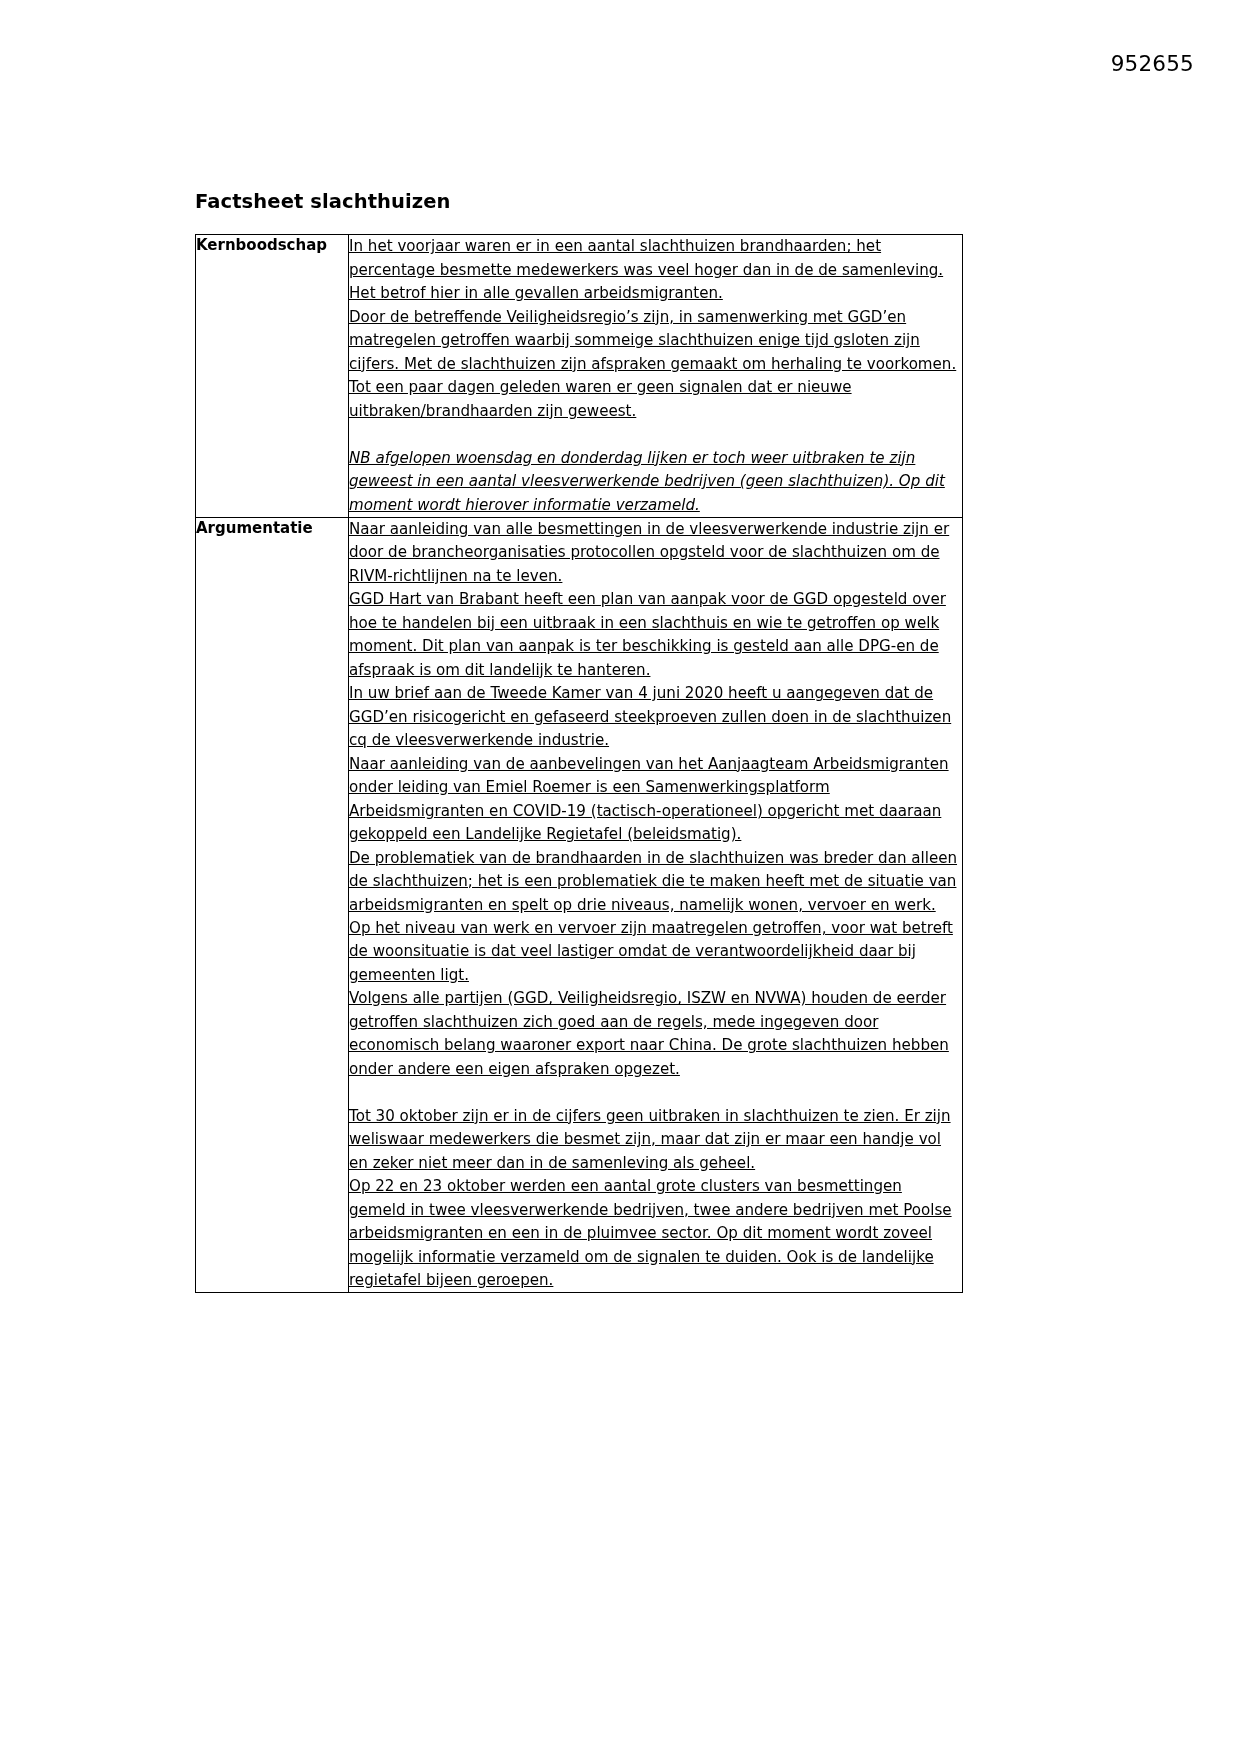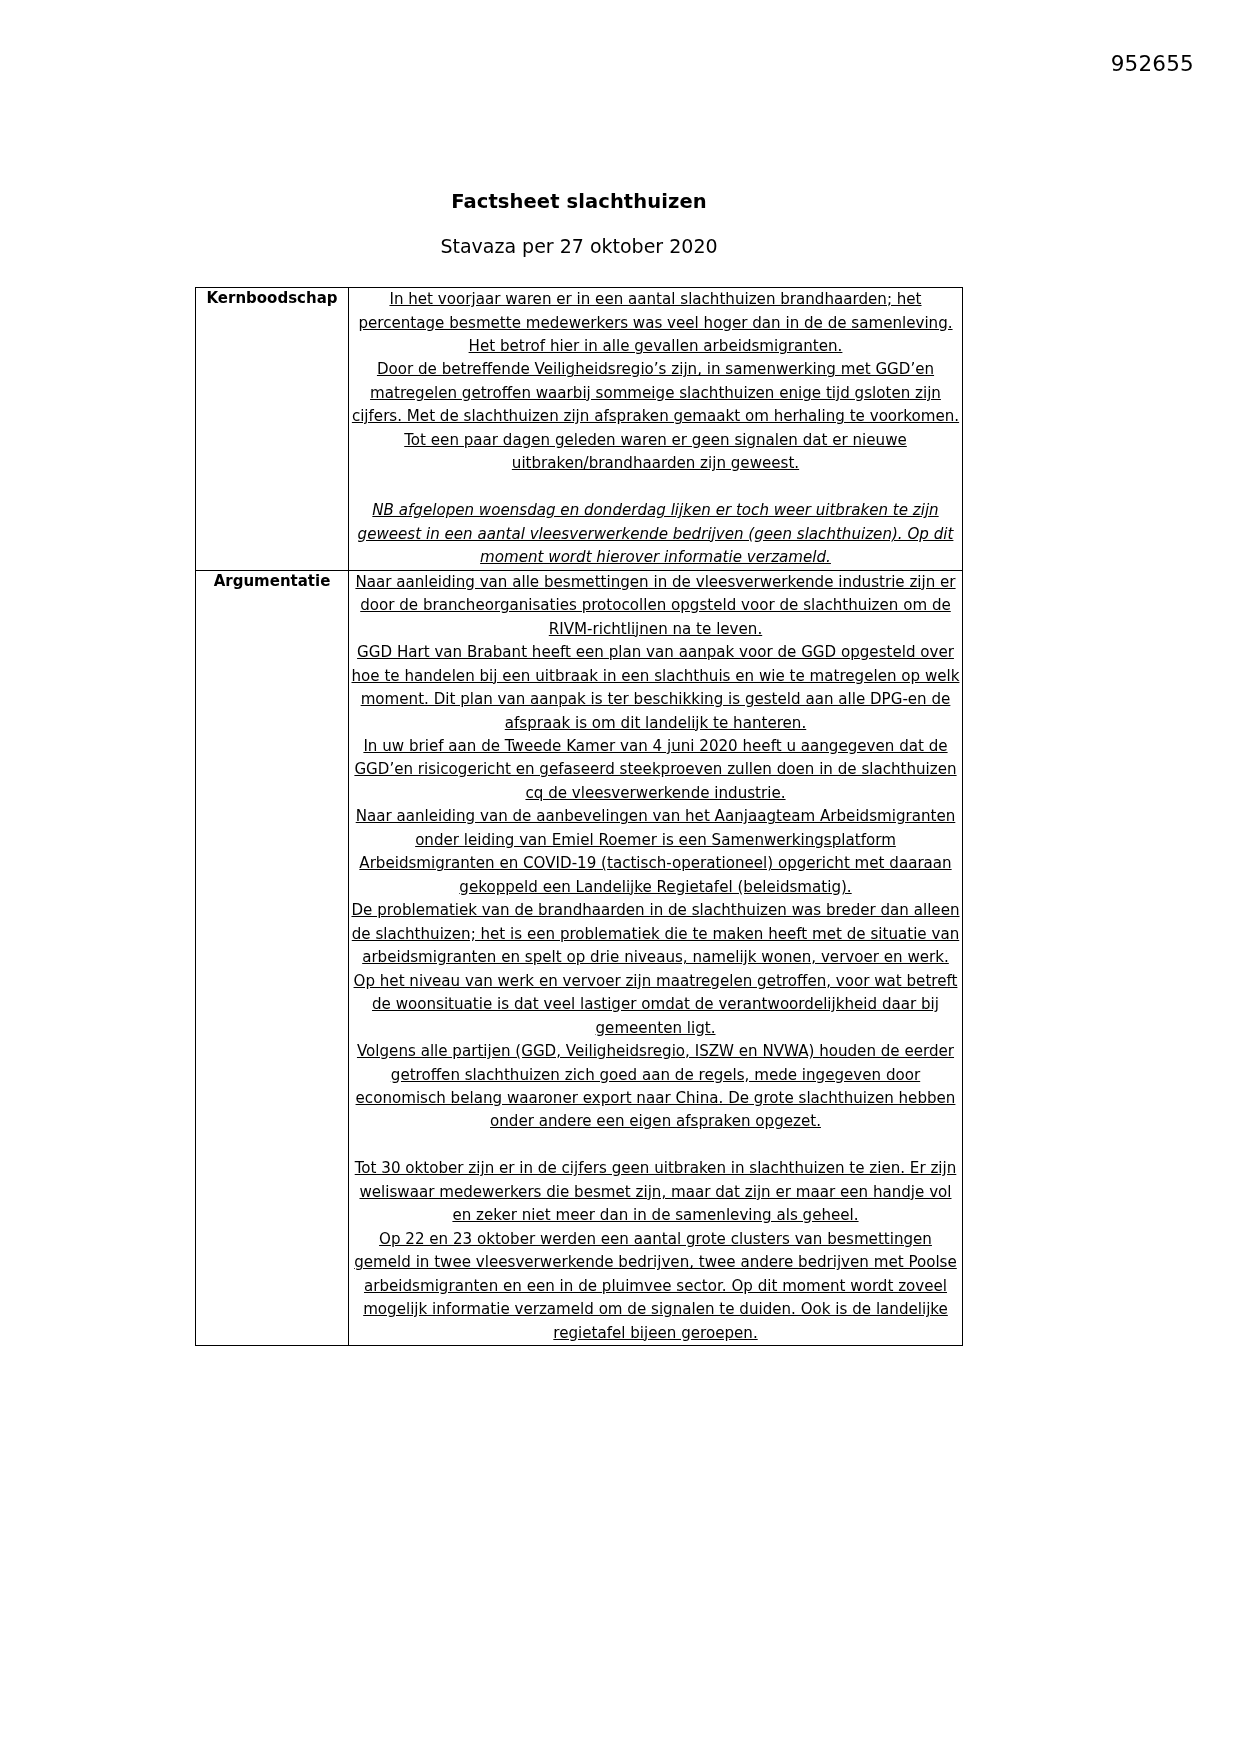--- a/index.html
+++ b/index.html
@@ -13,21 +13,20 @@
     position: relative;
     font-family: "DejaVu Sans", "Liberation Sans", sans-serif;
     color: #000000;
     -webkit-font-smoothing: antialiased;
   }
   .page {
     position: relative;
     width: 1241px;
     height: 1278px;
     box-sizing: border-box;
-    text-align: center;
   }
   .page-number {
     position: absolute;
     top: 51px;
     right: 47px;
     font-size: 21.5px;
     letter-spacing: 0.2px;
     color: #000;
     font-family: "DejaVu Sans", "Liberation Sans", sans-serif;
   }
@@ -99,41 +98,40 @@
 <body>
 
 <div class="page">
 
   <div class="page-number">952655</div>
 
   <div class="doc-body">
 
     <h1 class="doc-title">Factsheet slachthuizen</h1>
 
-    <div class="doc-subtitle">Stavaza per 27 oktober 2020</div>
 
     <table class="factsheet">
       <tbody>
 
 
         <tr>
           <td class="label-cell">Kernboodschap</td>
           <td class="content-cell pad-bottom-kern">
             <p>In het voorjaar waren er in een aantal slachthuizen brandhaarden; het percentage besmette medewerkers was veel hoger dan in de de samenleving. Het betrof hier in alle gevallen arbeidsmigranten.</p>
             <p>Door de betreffende Veiligheidsregio’s zijn, in samenwerking met GGD’en matregelen getroffen waarbij sommeige slachthuizen enige tijd gsloten zijn cijfers. Met de slachthuizen zijn afspraken gemaakt om herhaling te voorkomen.</p>
             <p>Tot een paar dagen geleden waren er geen signalen dat er nieuwe uitbraken/brandhaarden zijn geweest.</p>
             <p class="italic spacer-before">NB afgelopen woensdag en donderdag lijken er toch weer uitbraken te zijn geweest in een aantal vleesverwerkende bedrijven (geen slachthuizen). Op dit moment wordt hierover informatie verzameld.</p>
           </td>
         </tr>
 
         <tr>
           <td class="label-cell">Argumentatie</td>
           <td class="content-cell pad-bottom-arg">
             <p>Naar aanleiding van alle besmettingen in de vleesverwerkende industrie zijn er door de brancheorganisaties protocollen opgsteld voor de slachthuizen om de RIVM-richtlijnen na te leven.</p>
-            <p>GGD Hart van Brabant heeft een plan van aanpak voor de GGD opgesteld over hoe te handelen bij een uitbraak in een slachthuis en wie te matregelen op welk moment. Dit plan van aanpak is ter beschikking is gesteld aan alle DPG-en de afspraak is om dit landelijk te hanteren.</p>
+            <p>GGD Hart van Brabant heeft een plan van aanpak voor de GGD opgesteld over hoe te handelen bij een uitbraak in een slachthuis en wie te getroffen op welk moment. Dit plan van aanpak is ter beschikking is gesteld aan alle DPG-en de afspraak is om dit landelijk te hanteren.</p>
             <p>In uw brief aan de Tweede Kamer van 4 juni 2020 heeft u aangegeven dat de GGD’en risicogericht en gefaseerd steekproeven zullen doen in de slachthuizen cq de vleesverwerkende industrie.</p>
             <p>Naar aanleiding van de aanbevelingen van het Aanjaagteam Arbeidsmigranten onder leiding van Emiel Roemer is een Samenwerkingsplatform Arbeidsmigranten en COVID-19 (tactisch-operationeel) opgericht met daaraan gekoppeld een Landelijke Regietafel (beleidsmatig).</p>
             <p>De problematiek van de brandhaarden in de slachthuizen was breder dan alleen de slachthuizen; het is een problematiek die te maken heeft met de situatie van arbeidsmigranten en spelt op drie niveaus, namelijk wonen, vervoer en werk.</p>
             <p>Op het niveau van werk en vervoer zijn maatregelen getroffen, voor wat betreft de woonsituatie is dat veel lastiger omdat de verantwoordelijkheid daar bij gemeenten ligt.</p>
             <p>Volgens alle partijen (GGD, Veiligheidsregio, ISZW en NVWA) houden de eerder getroffen slachthuizen zich goed aan de regels, mede ingegeven door economisch belang waaroner export naar China. De grote slachthuizen hebben onder andere een eigen afspraken opgezet.</p>
             <p class="spacer-before">Tot 30 oktober zijn er in de cijfers geen uitbraken in slachthuizen te zien. Er zijn weliswaar medewerkers die besmet zijn, maar dat zijn er maar een handje vol en zeker niet meer dan in de samenleving als geheel.</p>
             <p>Op 22 en 23 oktober werden een aantal grote clusters van besmettingen gemeld in twee vleesverwerkende bedrijven, twee andere bedrijven met Poolse arbeidsmigranten en een in de pluimvee sector. Op dit moment wordt zoveel mogelijk informatie verzameld om de signalen te duiden. Ook is de landelijke regietafel bijeen geroepen.</p>
           </td>
         </tr>
 

